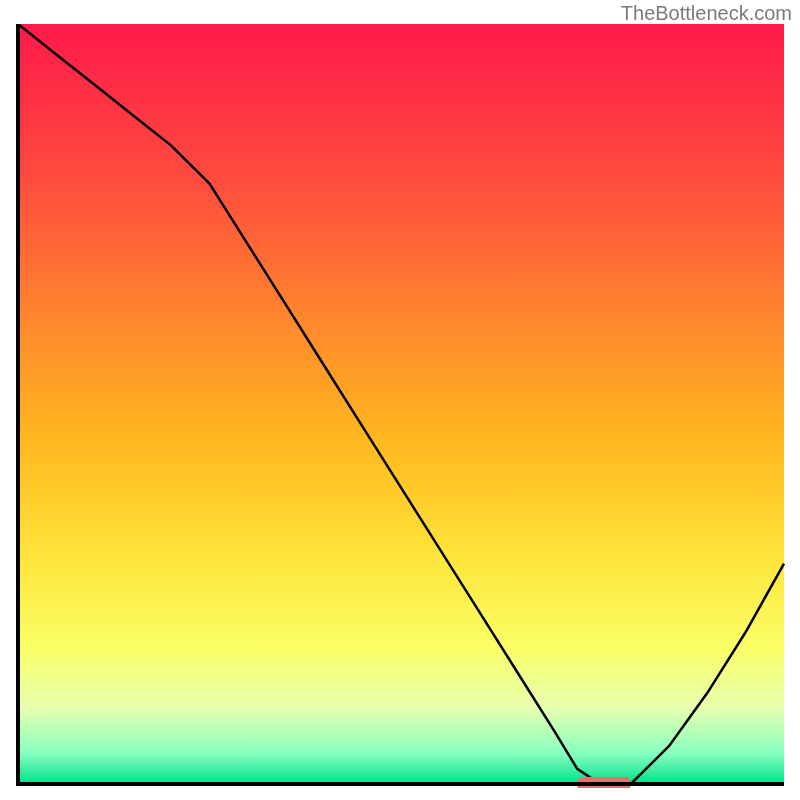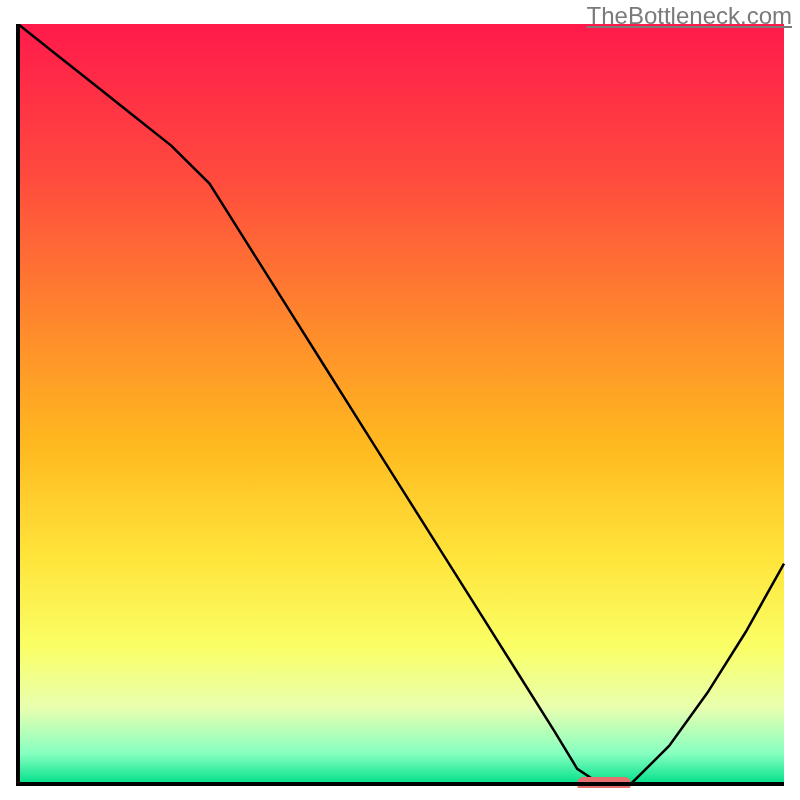--- a/index.html
+++ b/index.html
@@ -8,25 +8,24 @@
     width: 800px;
     height: 800px;
     position: relative;
     font-family: Arial, sans-serif;
     background: #ffffff;
   }
   .watermark {
     position: absolute;
     top: 2px;
     right: 8px;
-    font-size: 24px;
+    font-size: 20px;
     color: #7a7a7a;
     font-weight: normal;
     z-index: 10;
-    text-decoration: underline;
   }
   .chart {
     position: absolute;
     left: 16px;
     top: 24px;
     width: 770px;
     height: 764px;
   }
   svg {
     width: 100%;

